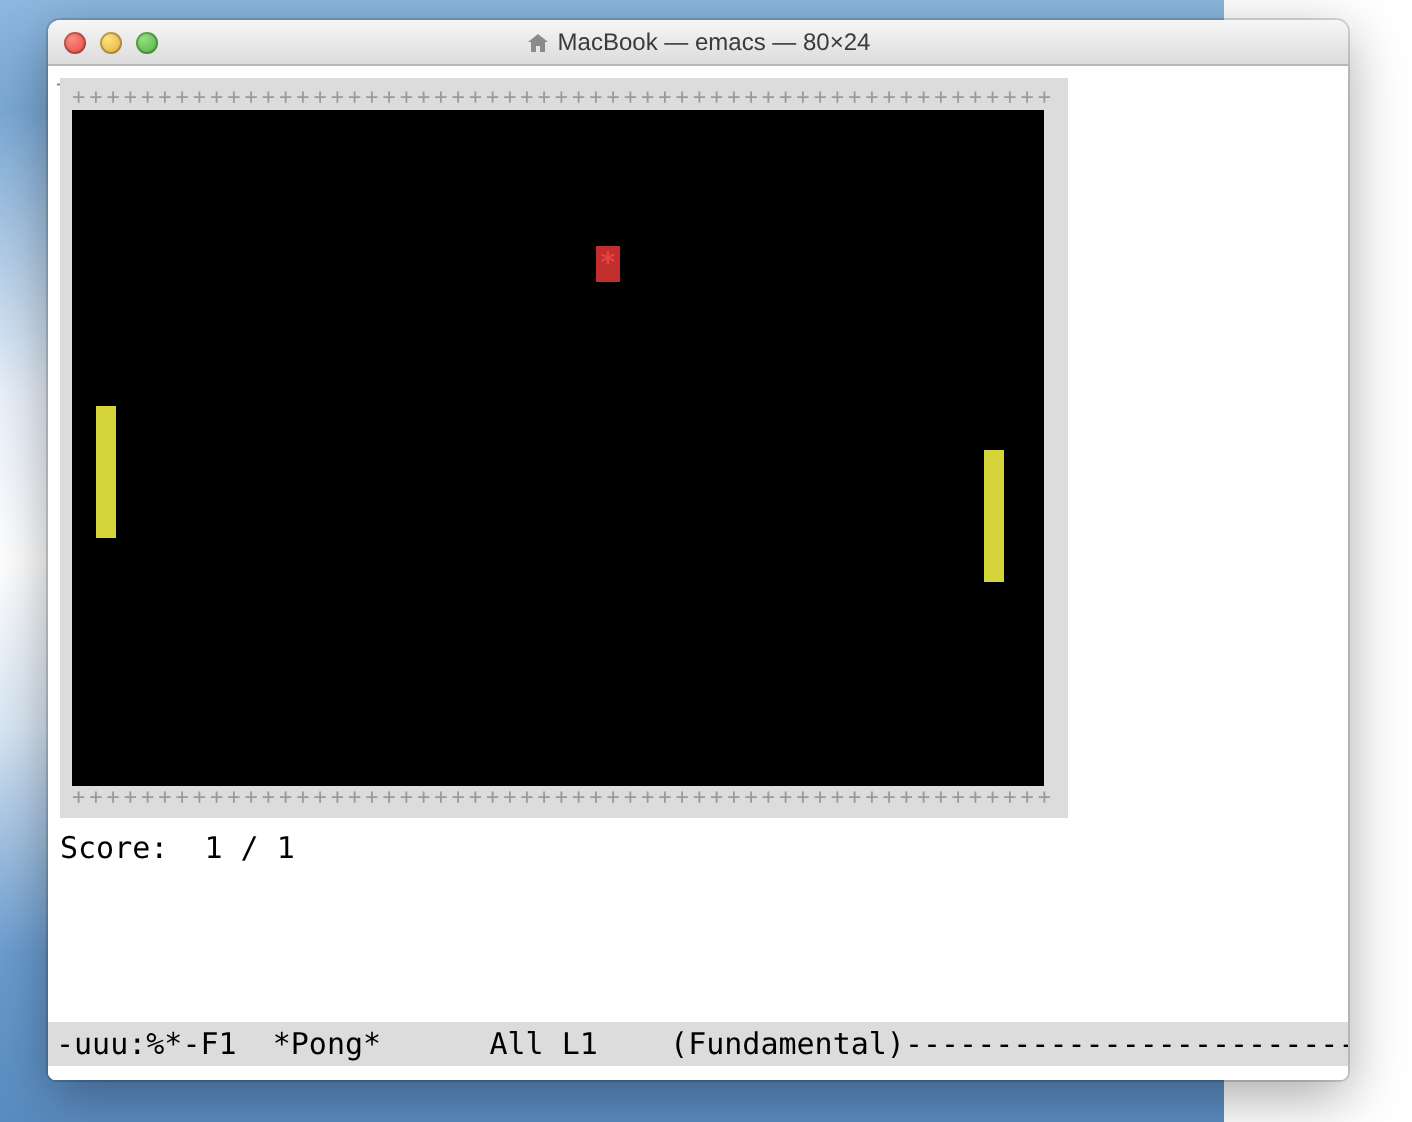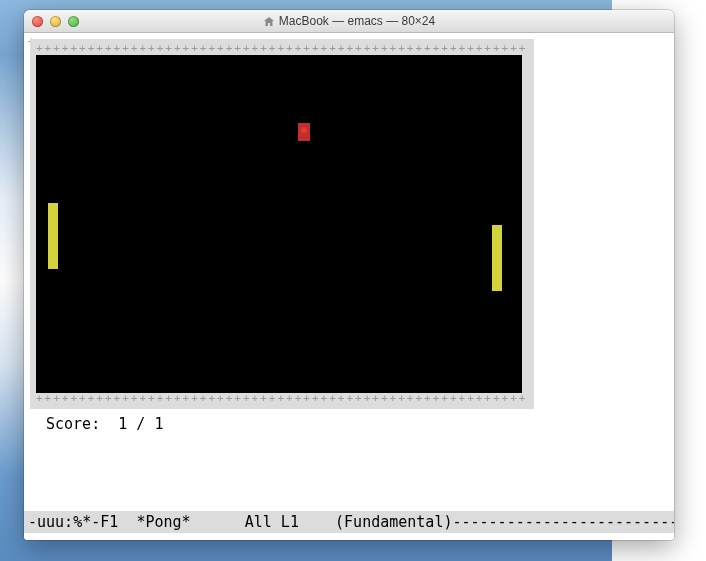--- a/index.html
+++ b/index.html
@@ -112,21 +112,21 @@
     font-weight: bold;
     font-size: 14px;
     line-height: 18px;
     text-align: center;
     left: 262px; top: 68px;
   }
   .score-line {
     font-family: "Menlo","Monaco",monospace;
     font-size: 15px;
     color: #000;
-    margin: 6px 0 0 22px;
+    margin: 6px 0 0 6px;
     white-space: pre;
   }
   .modeline {
     position: absolute;
     bottom: 14px;
     left: 0; right: 0;
     height: 22px;
     background: #dcdcdc;
     color: #000;
     font-family: "Menlo","Monaco",monospace;

